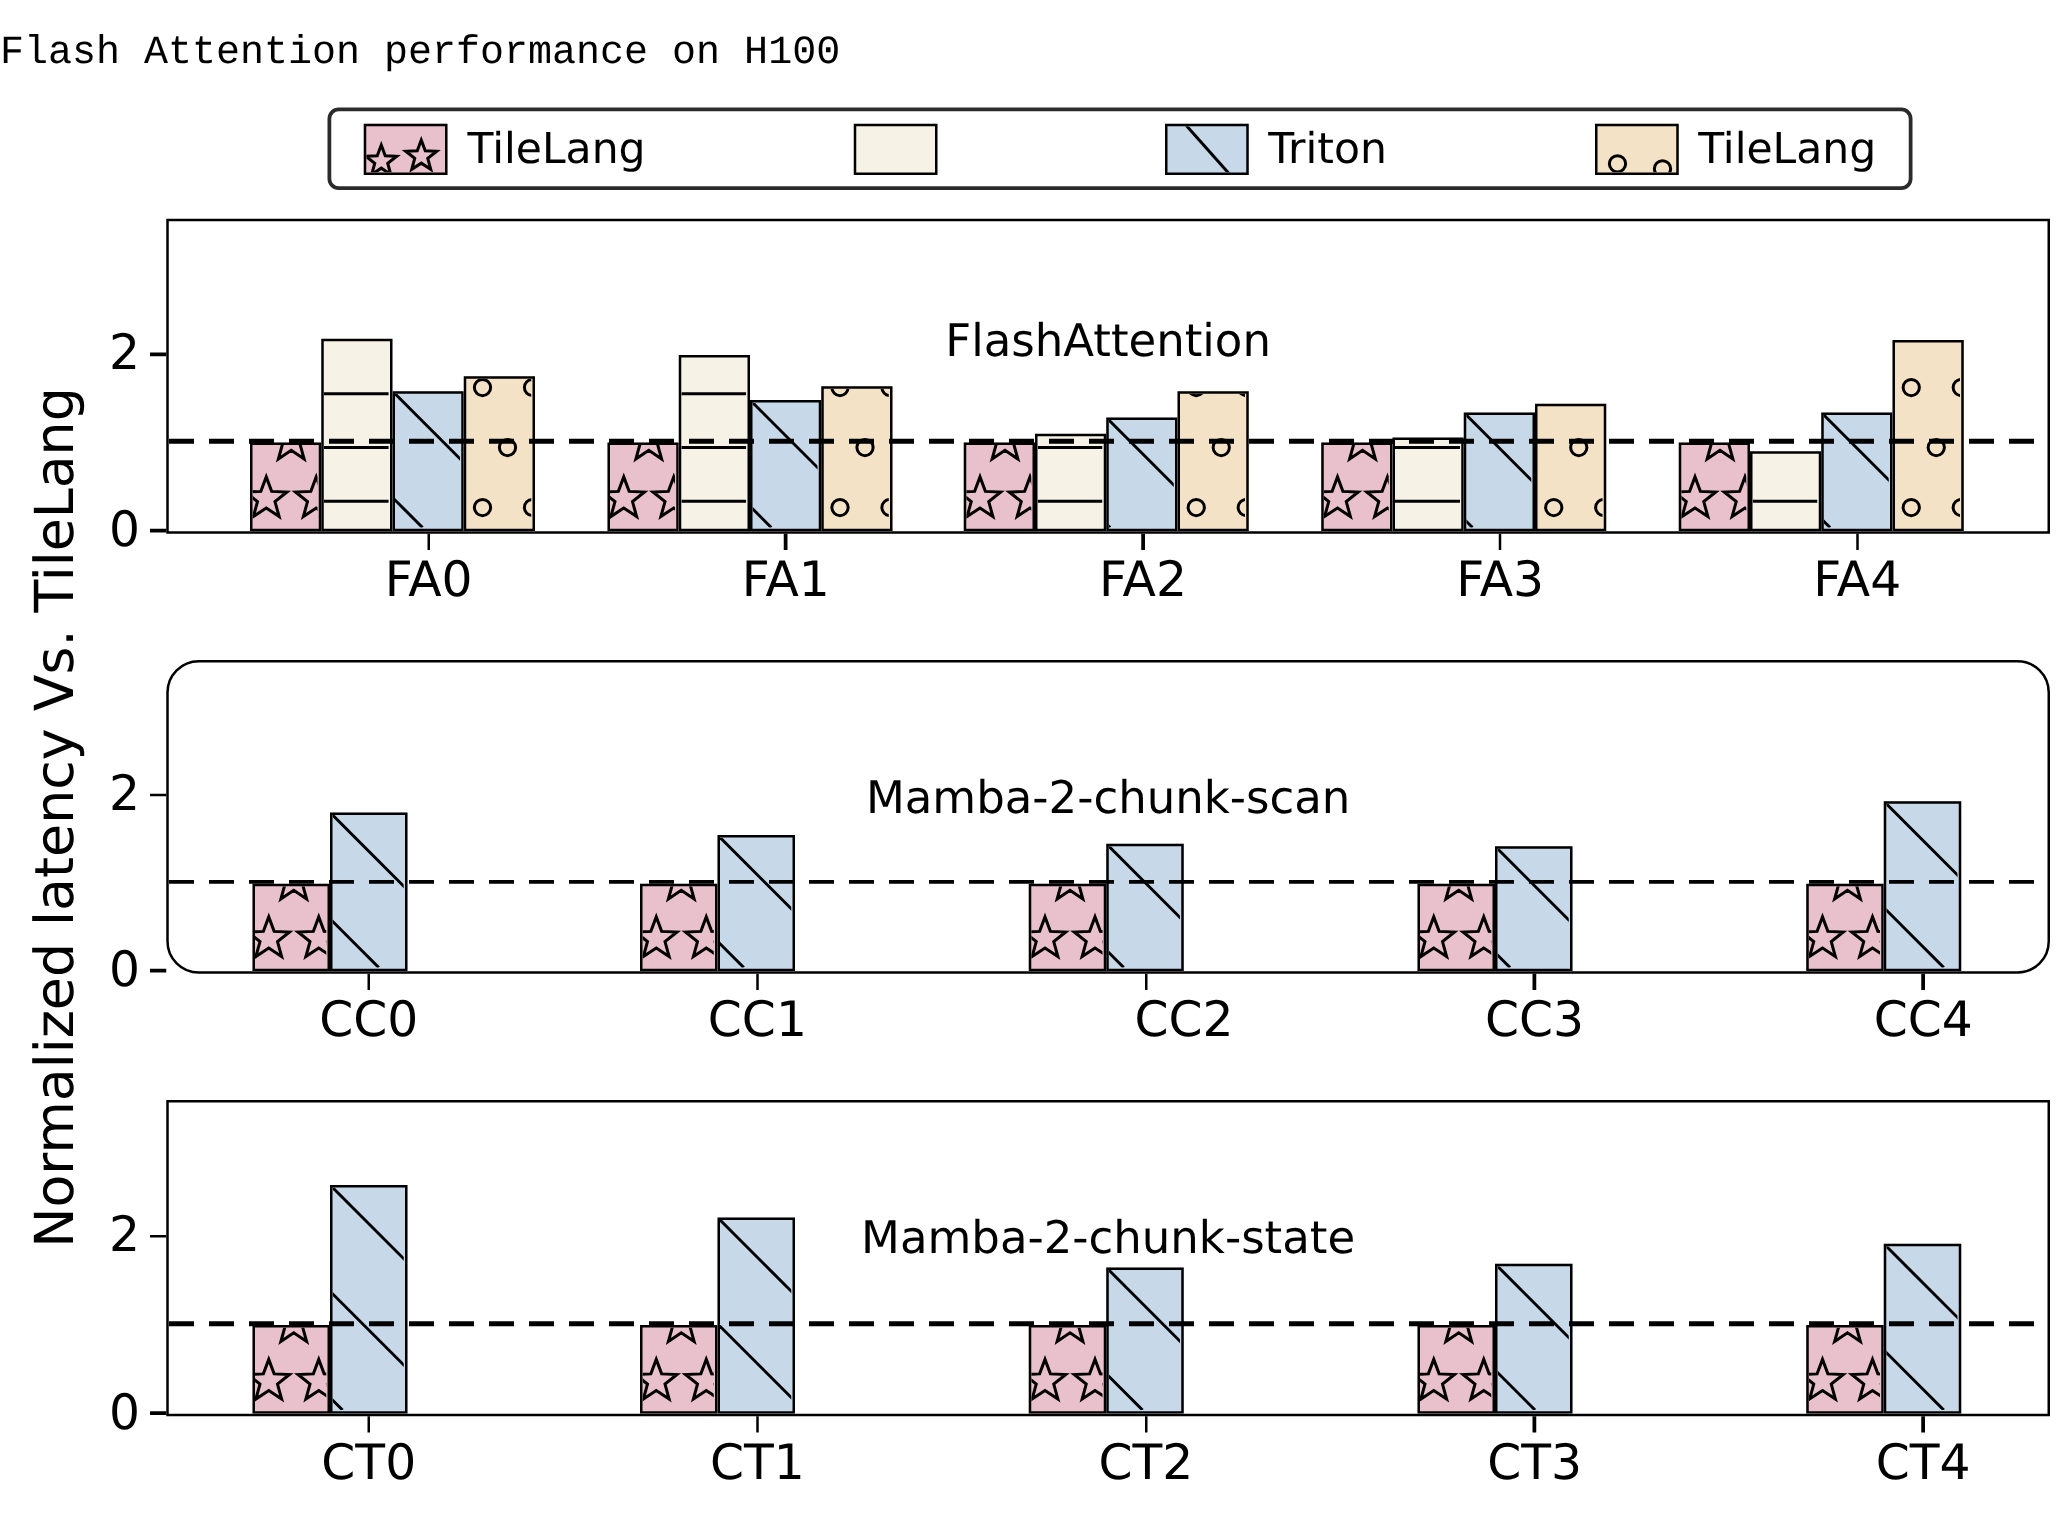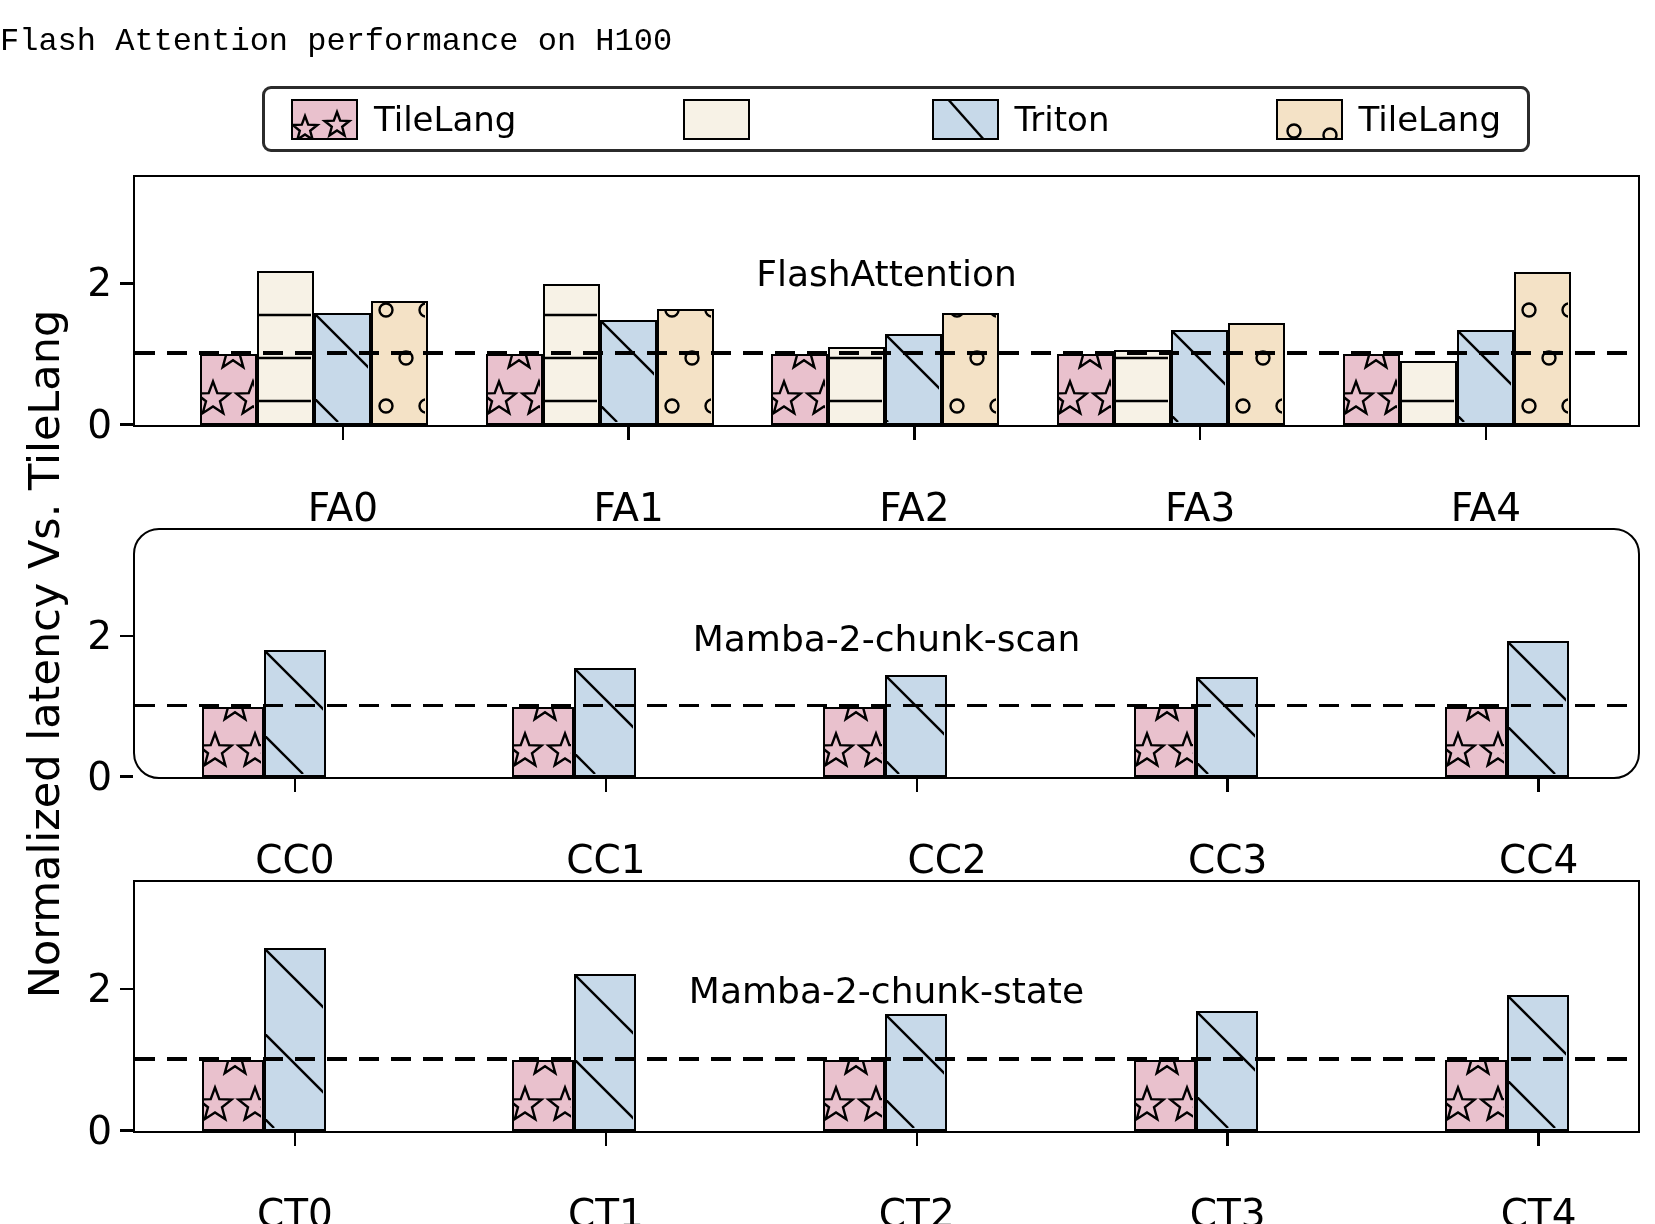--- a/index.html
+++ b/index.html
@@ -21,21 +21,21 @@
   .sp0{top:175px;height:252px;} .sp1{top:528px;height:251px;border-radius:26px;} .sp2{top:880px;height:253px;}
   .plot-inner{position:absolute;left:0;top:0;right:0;bottom:0;overflow:hidden;}
   .subplot-title{position:absolute;left:0;width:100%;text-align:center;font-size:36px;z-index:2;margin-top:24px;}
   .t0{top:52px;} .t1{top:64px;} .t2{top:64px;}
   .bar{position:absolute;bottom:0;box-sizing:border-box;border:2.5px solid #000;overflow:hidden;z-index:1;}
   .bar svg{position:absolute;left:0;top:0;}
   .refline{position:absolute;left:0;width:100%;height:3.5px;z-index:5;
            background:repeating-linear-gradient(90deg,#000 0,#000 20px,transparent 20px,transparent 32px);}
   .xtickmark{position:absolute;width:2.5px;height:13px;background:#000;}
   .ytickmark{position:absolute;width:13px;height:2.5px;background:#000;}
-  .xtick{position:absolute;width:140px;text-align:center;font-size:39px;margin-top:43px;}
+  .xtick{position:absolute;width:140px;text-align:center;font-size:39px;}
   .ytick{position:absolute;width:110px;text-align:right;font-size:39px;line-height:48px;}
 </style>
 </head>
 <body>
 
 <div class="figure" id="figure">
   <div class="fig-title">Flash Attention performance on H100</div>
 
   <div class="legend">
     <div class="legend-item">

